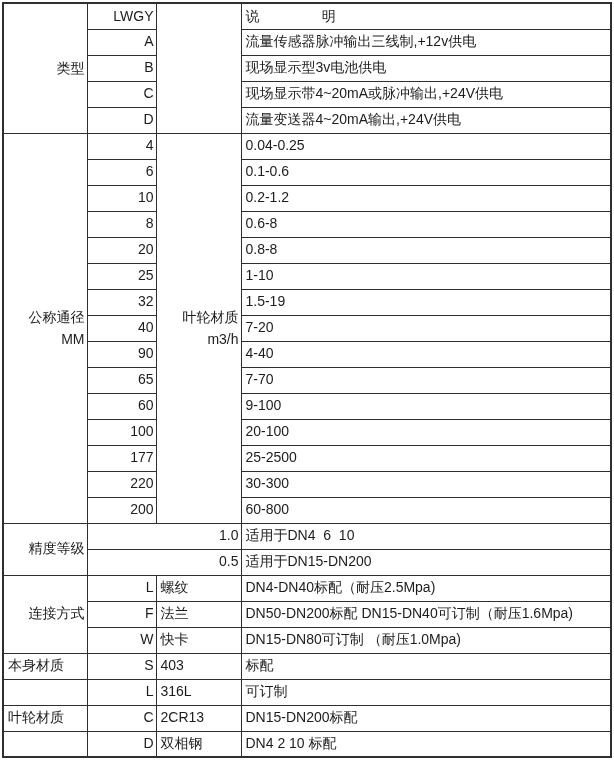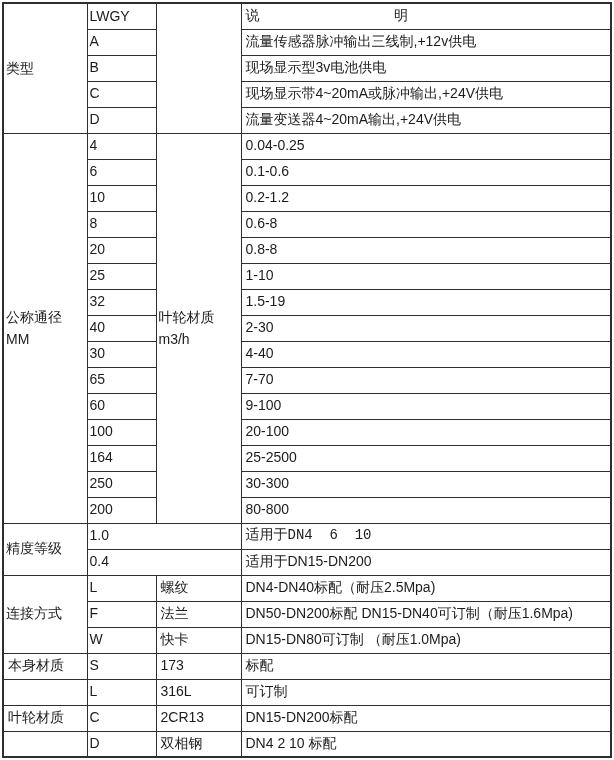--- a/index.html
+++ b/index.html
@@ -13,23 +13,23 @@
     width: 610px; height: 756px; margin: 2px;
     border: 2px solid #2f2f2f;
   }
   td {
     border: 1px solid #2f2f2f;
     font-size: 14px; color: #1c1c1c;
     height: 25px; padding: 0 4px;
     overflow: hidden; white-space: nowrap;
     line-height: 1.25;
   }
-  td.c { text-align: left; padding: 0 2px; }
+  td.c { text-align: right; padding: 0 2px; }
   td.l { text-align: left; }
-  td.pre { white-space: pre; font-family: Liberation Mono, monospace; }
+  td.pre { white-space: pre; }
   td.stack div { line-height: 1.6; }
 </style>
 </head>
 <body>
 
 <table class="spec">
   <colgroup>
     <col style="width:84px">
       <col style="width:69px">
       <col style="width:85px">
@@ -91,58 +91,58 @@
     <tr>
       <td class="c">25</td>
       <td class="l">1-10</td>
     </tr>
     <tr>
       <td class="c">32</td>
       <td class="l">1.5-19</td>
     </tr>
     <tr>
       <td class="c">40</td>
-      <td class="l">2-30</td>
+      <td class="l">7-20</td>
     </tr>
     <tr>
-      <td class="c">30</td>
+      <td class="c">90</td>
       <td class="l">4-40</td>
     </tr>
     <tr>
       <td class="c">65</td>
       <td class="l">7-70</td>
     </tr>
     <tr>
       <td class="c">60</td>
       <td class="l">9-100</td>
     </tr>
     <tr>
       <td class="c">100</td>
       <td class="l">20-100</td>
     </tr>
     <tr>
-      <td class="c">164</td>
+      <td class="c">177</td>
       <td class="l">25-2500</td>
     </tr>
     <tr>
-      <td class="c">250</td>
+      <td class="c">220</td>
       <td class="l">30-300</td>
     </tr>
     <tr>
       <td class="c">200</td>
-      <td class="l">80-800</td>
+      <td class="l">60-800</td>
     </tr>
 
     <tr>
       <td rowspan="2" class="c">精度等级</td>
       <td colspan="2" class="c">1.0</td>
       <td class="l pre">适用于DN4  6  10</td>
     </tr>
     <tr>
-      <td colspan="2" class="c">0.4</td>
+      <td colspan="2" class="c">0.5</td>
       <td class="l">适用于DN15-DN200</td>
     </tr>
 
     <tr>
       <td rowspan="3" class="c">连接方式</td>
       <td class="c">L</td>
       <td class="l">螺纹</td>
       <td class="l">DN4-DN40标配（耐压2.5Mpa)</td>
     </tr>
     <tr>
@@ -152,21 +152,21 @@
     </tr>
     <tr>
       <td class="c">W</td>
       <td class="l">快卡</td>
       <td class="l">DN15-DN80可订制 （耐压1.0Mpa)</td>
     </tr>
 
     <tr>
       <td class="l">本身材质</td>
       <td class="c">S</td>
-      <td class="l">173</td>
+      <td class="l">403</td>
       <td class="l">标配</td>
     </tr>
     <tr>
       <td class="l"></td>
       <td class="c">L</td>
       <td class="l">316L</td>
       <td class="l">可订制</td>
     </tr>
 
     <tr>

